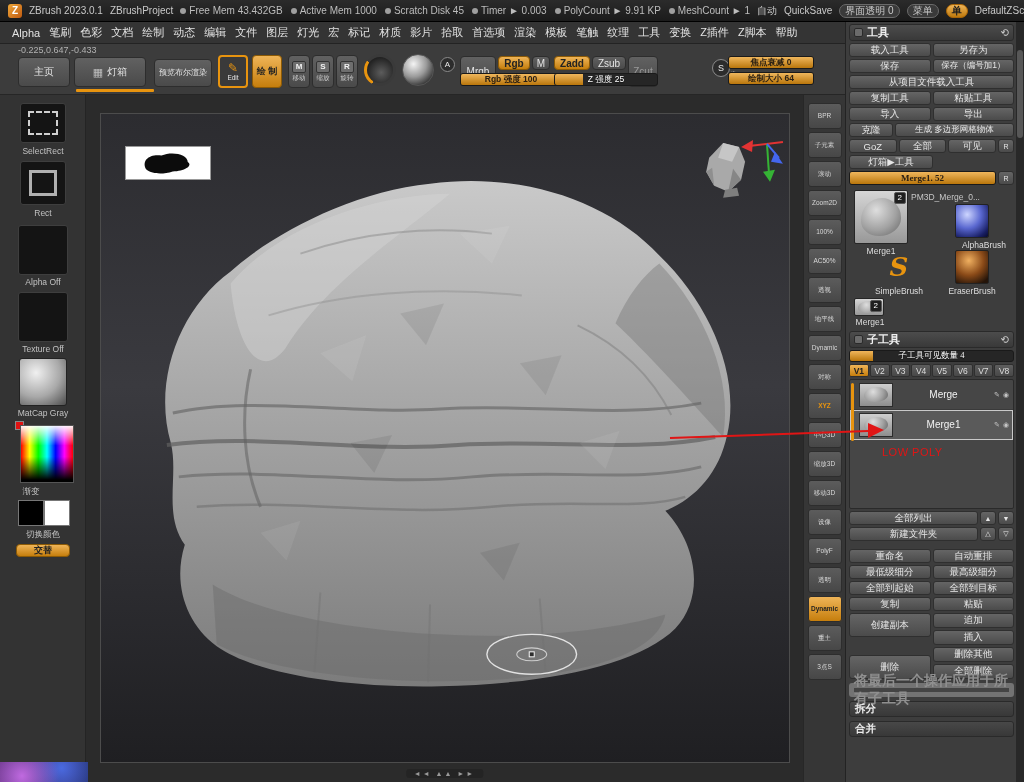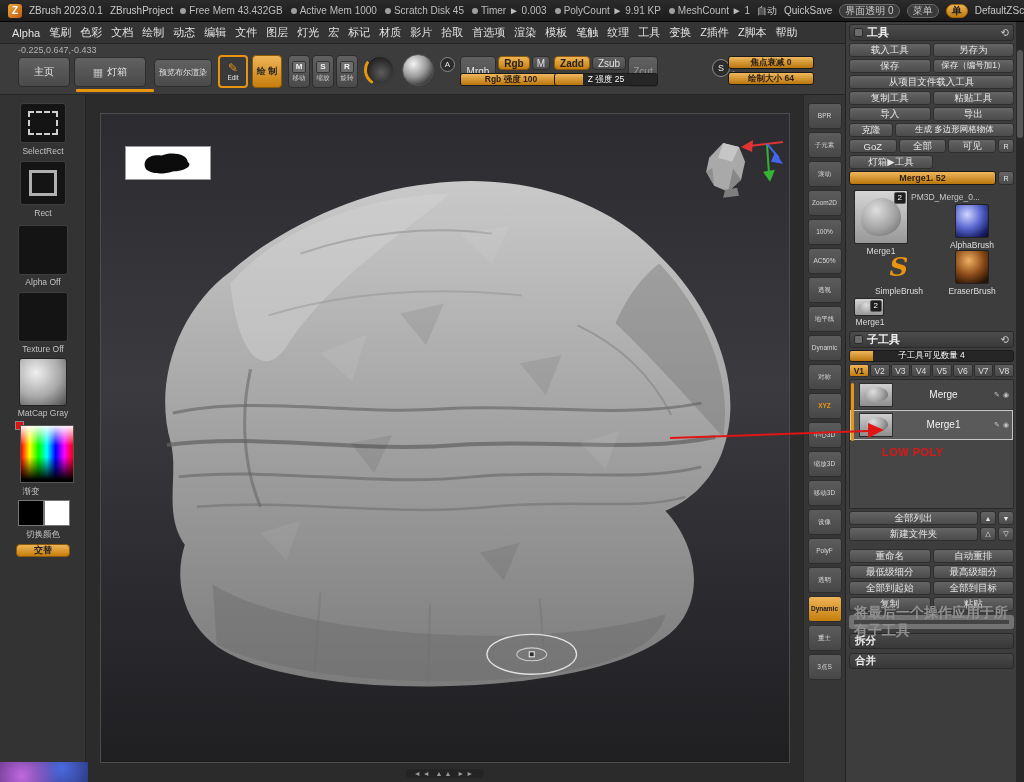--- a/index.html
+++ b/index.html
@@ -83,21 +83,21 @@
   .rp-content{position:absolute;left:3px;right:10px;top:0;bottom:0;font-size:9.5px;}
   .ph{height:17px;display:flex;align-items:center;gap:4px;background:linear-gradient(#4c4c4c,#393939);border:1px solid #2a2a2a;border-radius:3px;
     margin:2px 0;padding:0 4px;font-weight:bold;color:#f0f0f0;font-size:11px;}
   .ph-icon{width:9px;height:9px;background:#6b6b6b;border:1px solid #2a2a2a;border-radius:2px;}
   .ph .sp{flex:1;}
   .ph .restore{font-weight:normal;font-size:10px;color:#cfcfcf;}
   .prow{display:flex;gap:2px;margin:2px 0;}
   .pbtn{flex:1;height:14px;background:linear-gradient(#656565,#4b4b4b);border:1px solid #2f2f2f;border-radius:3px;color:#e6e6e6;
     font-size:9.5px;display:flex;align-items:center;justify-content:center;padding:0 2px;white-space:nowrap;overflow:hidden;}
   .pbtn.sq{flex:0 0 16px;font-size:7px;}
-  .pslider{height:14px;flex:1;}
+  .pslider{height:14px;flex:1;font-family:Liberation Serif, serif;}
   .pcol{display:flex;flex-direction:column;gap:2px;}
   .tools-box{position:relative;height:140px;margin:3px 0;}
   .thumb{position:absolute;background:linear-gradient(#d6d6d6,#989898);border:1px solid #262626;border-radius:2px;display:flex;align-items:center;justify-content:center;}
   .mini-rock{width:78%;height:72%;background:radial-gradient(circle at 38% 32%,#dedede,#a2a2a2 55%,#6e6e6e 92%);
     border-radius:52% 48% 55% 45%/60% 52% 48% 40%;}
   .badge{position:absolute;right:1px;top:1px;background:#1f1f1f;color:#fff;font-size:8px;padding:0 3px;border-radius:2px;border:1px solid #5a5a5a;line-height:10px;}
   .tlabel{position:absolute;font-size:8.5px;color:#dedede;text-align:center;white-space:nowrap;}
   .sphere-alpha{background:radial-gradient(circle at 35% 30%,#cdd5ff,#5a68d0 45%,#171d62 82%,#0a0c2b);border:1px solid #222;}
   .sphere-eraser{background:radial-gradient(circle at 40% 30%,#f0b060,#8a4a18 50%,#241409 88%);border:1px solid #222;}
   .sbrush{color:var(--accent);font-family:"DejaVu Serif","Liberation Serif",serif;font-style:italic;font-weight:bold;font-size:26px;display:flex;align-items:center;justify-content:center;position:absolute;}
@@ -105,21 +105,21 @@
   .vtab{flex:1;height:13px;background:linear-gradient(#5e5e5e,#484848);border:1px solid #2f2f2f;border-radius:2px;font-size:8.5px;
     display:flex;align-items:center;justify-content:center;color:#ddd;}
   .vtab[data-variant="accent"]{background-image:linear-gradient(rgba(255,255,255,.3),rgba(0,0,0,.15));background-color:var(--accent);color:#222;font-weight:bold;}
   .st-list{position:relative;height:130px;background:#464646;border:1px solid #2a2a2a;border-radius:2px;margin:2px 0;overflow:hidden;}
   .st-row{height:30px;display:flex;align-items:center;gap:4px;padding:2px 4px 2px 9px;border-bottom:1px solid #3a3a3a;}
   .st-row.selected{background:#5a5a5a;outline:1px solid #c9c9c9;outline-offset:-1px;}
   .st-thumb{width:34px;height:24px;background:linear-gradient(#cfcfcf,#8e8e8e);border:1px solid #2c2c2c;display:flex;align-items:center;justify-content:center;flex:0 0 auto;}
   .st-name{flex:1;text-align:center;font-size:10px;color:#f2f2f2;}
   .st-icons{display:flex;gap:3px;font-size:7px;color:#c4c4c4;}
   .st-scroll{position:absolute;left:1px;top:3px;width:3px;height:58px;background:var(--accent);border-radius:2px;}
-  .lowpoly{position:absolute;left:32px;top:66px;color:var(--annot);font-weight:bold;font-size:11px;letter-spacing:.5px;}
+  .lowpoly{position:absolute;left:32px;top:66px;color:var(--annot);font-weight:normal;font-size:11px;letter-spacing:.5px;}
   .pnote{height:14px;display:flex;align-items:center;justify-content:center;color:#8f8f8f;font-size:14px;background:#444;border:5px solid #737373;border-radius:3px;margin:4px 0;font-weight:bold;}
   .subhead{height:16px;display:flex;align-items:center;gap:4px;background:linear-gradient(#484848,#383838);border:1px solid #2a2a2a;border-radius:3px;margin:4px 0;padding:0 5px;font-weight:bold;font-size:10.5px;color:#ececec;}
 
   
   .overlay{position:absolute;inset:0;width:100%;height:100%;z-index:60;pointer-events:none;color:var(--annot);}
   .desktop-corner{position:absolute;left:0;top:762px;width:88px;height:20px;z-index:30;
     background:radial-gradient(circle at 25% 70%,#c06ae0,rgba(0,0,0,0) 55%),radial-gradient(circle at 70% 30%,#4a6ae0,rgba(0,0,0,0) 60%),linear-gradient(90deg,#5a2d7a,#23306e);}
 </style>
 </head>
 <body>
@@ -508,21 +508,21 @@
       </div>
 
       <div class="tools-box">
         <div class="thumb" style="left:5px;top:2px;width:54px;height:54px;">
           <div class="mini-rock"></div>
           <span class="badge">2</span>
         </div>
         <div class="tlabel" style="left:5px;top:58px;width:54px;">Merge1</div>
         <div class="tlabel" style="left:62px;top:4px;width:102px;overflow:hidden;text-overflow:ellipsis;text-align:left;color:#c7c7c7;">PM3D_Merge_0...</div>
         <div class="thumb sphere-alpha circle" style="left:106px;top:16px;width:34px;height:34px;background-clip:padding-box;"></div>
-        <div class="tlabel" style="left:92px;top:52px;width:62px;">AlphaBrush</div>
+        <div class="tlabel" style="left:104px;top:52px;width:62px;">AlphaBrush</div>
         <div class="sbrush" style="left:33px;top:62px;width:34px;height:34px;">S</div>
         <div class="tlabel" style="left:20px;top:98px;width:60px;">SimpleBrush</div>
         <div class="thumb sphere-eraser circle" style="left:106px;top:62px;width:34px;height:34px;"></div>
         <div class="tlabel" style="left:92px;top:98px;width:62px;">EraserBrush</div>
         <div class="thumb" style="left:5px;top:110px;width:30px;height:18px;">
           <div class="mini-rock"></div>
           <span class="badge">2</span>
         </div>
         <div class="tlabel" style="left:0px;top:129px;width:42px;">Merge1</div>
       </div>
@@ -617,20 +617,33 @@
         <div class="pbtn">最高级细分</div>
       </div>
       <div class="prow">
         <div class="pbtn">全部到起始</div>
         <div class="pbtn">全部到目标</div>
       </div>
       <div class="prow">
         <div class="pbtn">复制</div>
         <div class="pbtn">粘贴</div>
       </div>
+      <div class="prow">
+        <div class="pcol" style="flex:1;">
+          <div class="pbtn">创建副本</div>
+          <div style="height:14px;"></div>
+          <div class="pbtn">删除</div>
+        </div>
+        <div class="pcol" style="flex:1;">
+          <div class="pbtn">追加</div>
+          <div class="pbtn">插入</div>
+          <div class="pbtn">删除其他</div>
+          <div class="pbtn">全部删除</div>
+        </div>
+      </div>
       <div class="pnote">将最后一个操作应用于所有子工具</div>
       <div class="subhead">拆分</div>
       <div class="subhead">合并</div>
     </div>
   </div>
 
   <div class="desktop-corner"></div>
 
   <svg class="overlay" viewBox="0 0 1024 782">
     <g stroke="currentColor" fill="currentColor">

